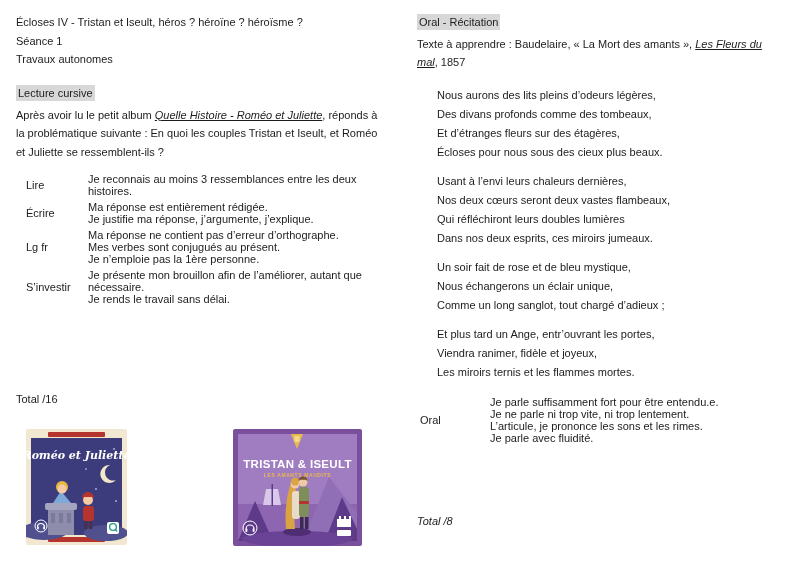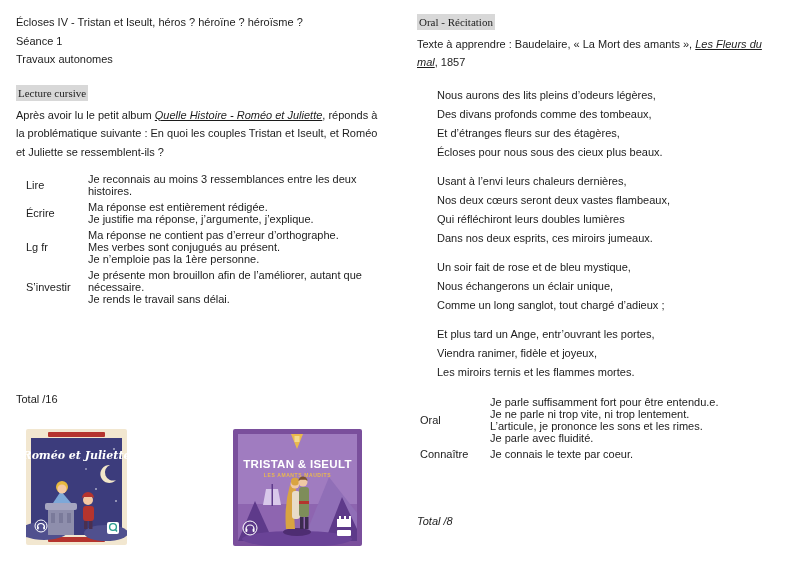--- a/index.html
+++ b/index.html
@@ -7,21 +7,21 @@
     width:800px;height:566px;background:#ffffff;
     font-family:"Liberation Sans","DejaVu Sans",sans-serif;
     font-size:11px;color:#1c1c1c;position:relative;overflow:hidden;
     -webkit-font-smoothing:antialiased;
   }
   .abs{position:absolute;}
   .line{line-height:18.5px;white-space:nowrap;}
   
   #left-header{left:16px;top:13px;width:370px;}
   #right-header{left:417px;top:13px;width:366px;}
-  .hl{background:var(--highlight,#d8d8d8);padding:0 2px;display:inline-block;line-height:16px;font-family:Liberation Serif, serif;}
+  .hl{background:var(--highlight,#d8d8d8);padding:0 2px;display:inline-block;line-height:16px;}
   .section-title-row{margin-bottom:3px;line-height:18.5px;}
   .intro{line-height:18.5px;}
   .link-like{text-decoration:underline;font-style:italic;}
   
   #lecture{left:16px;top:84px;width:368px;}
   
   #poem{left:394px;top:86px;width:366px;margin-left:43px;}
   .stanza{margin-bottom:10px;}
   .stanza .line{line-height:19px;}
   #left-table{left:16px;top:170px;margin-left:7px;}
@@ -206,23 +206,17 @@
       <tbody>
         <tr>
           <td class="label-cell">Oral</td>
           <td class="desc-cell">
             <div>Je parle suffisamment fort pour être entendu.e.</div>
             <div>Je ne parle ni trop vite, ni trop lentement.</div>
             <div>L’articule, je prononce les sons et les rimes.</div>
             <div>Je parle avec fluidité.</div>
           </td>
         </tr>
-        <tr class="alt">
-          <td class="label-cell">Connaître</td>
-          <td class="desc-cell">
-            <div>Je connais le texte par coeur.</div>
-          </td>
-        </tr>
       </tbody>
     </table>
 </div>
 
 <div id="right-total" class="abs total">Total /8</div>
 
 </body></html>

